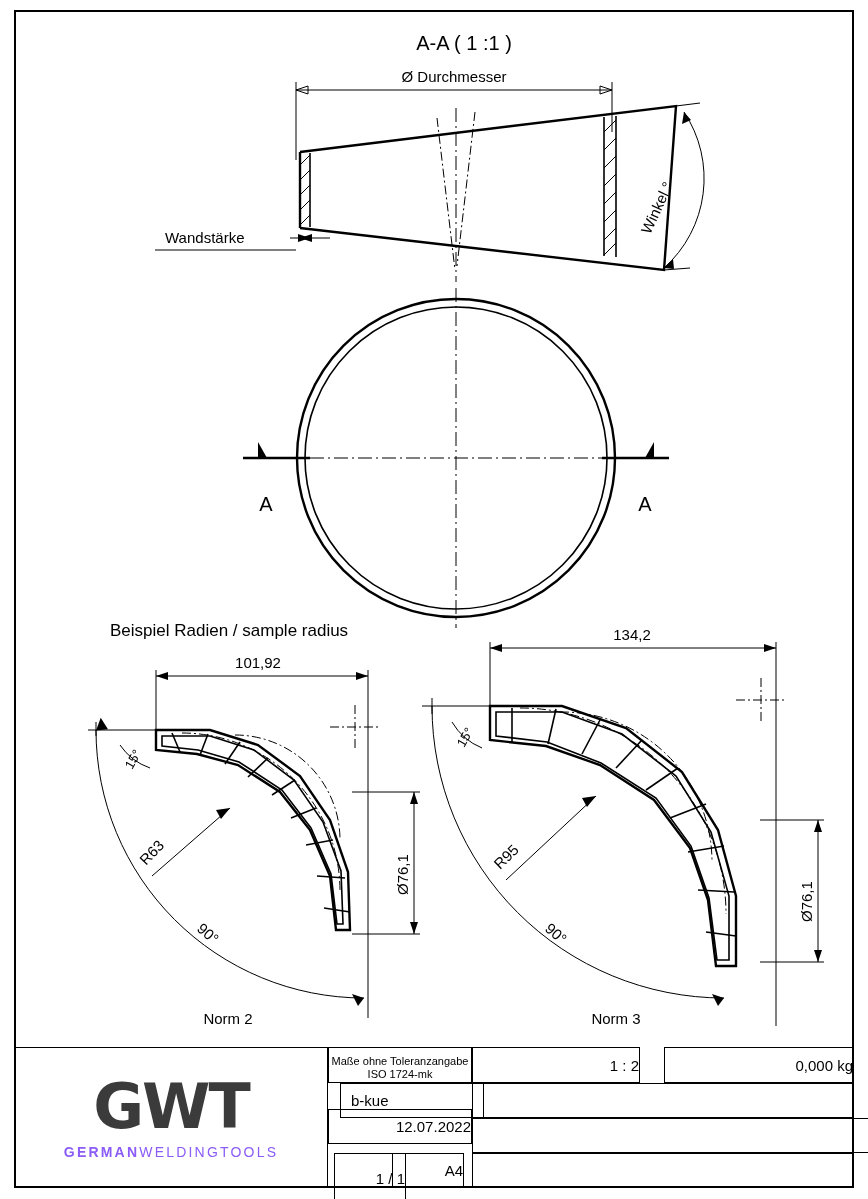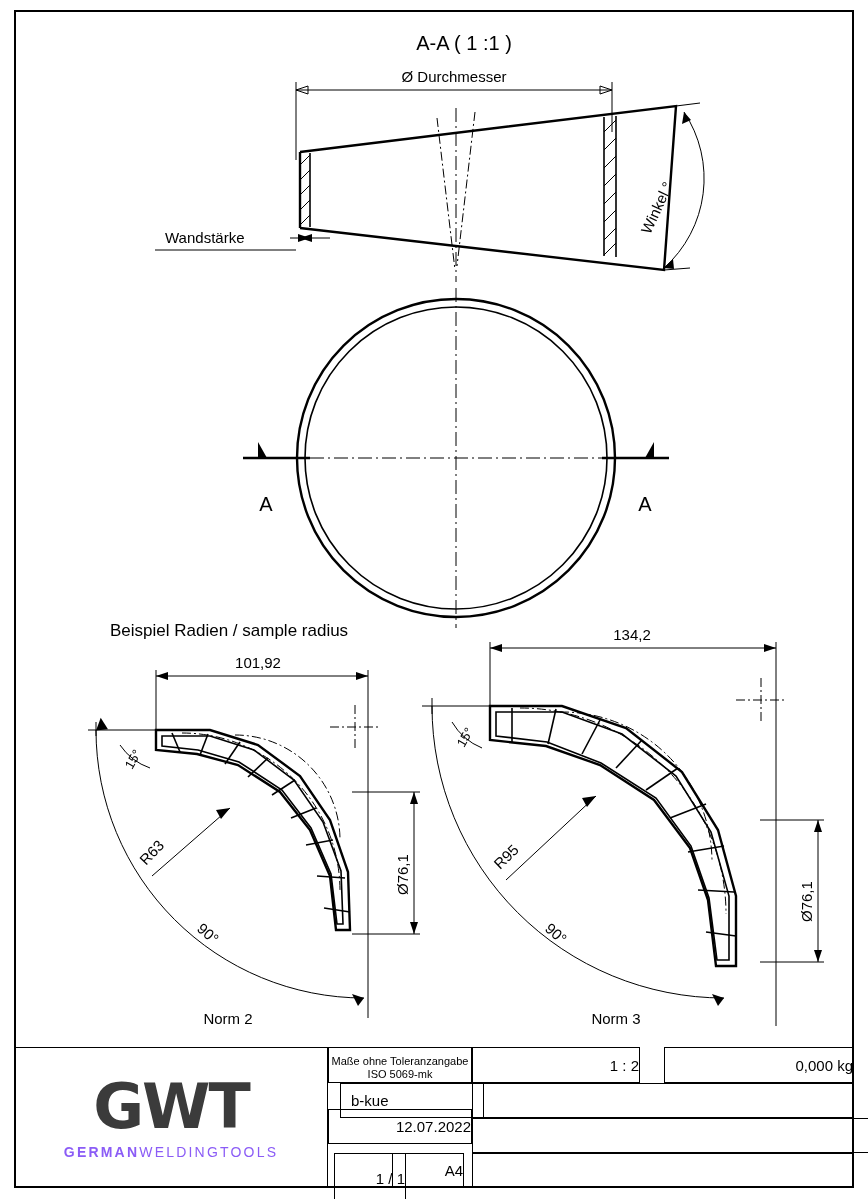--- a/index.html
+++ b/index.html
@@ -204,21 +204,21 @@
   <div class="title-block">
     <div class="logo-wrap">
       <div class="gwt-mark">GWT</div>
       <div class="gwt-sub">
         <b>GERMAN</b><span>WELDINGTOOLS</span>
       </div>
     </div>
 
     <div class="tb-cell" style="left:314px;top:0;width:144px;height:36px;flex-direction:column;">
       <div class="small2">Maße ohne Toleranzangabe</div>
-      <div class="small2">ISO 5069-mk</div>
+      <div class="small2">ISO 1724-mk</div>
     </div>
     <div class="tb-cell" style="left:314px;top:36px;width:144px;height:35px;justify-content:flex-start;padding-left:10px;margin-left:12px;">b-kue</div>
     <div class="tb-cell" style="left:314px;top:62px;width:144px;height:35px;">12.07.2022</div>
     <div class="tb-cell" style="left:320px;top:106px;width:72px;height:50px;">1 / 1</div>
     <div class="tb-cell" style="left:378px;top:106px;width:72px;height:35px;">A4</div>
 
     <div class="tb-cell" style="left:458px;top:0;width:168px;height:36px;">1 : 2</div>
     <div class="tb-cell" style="left:650px;top:0;width:190px;height:36px;">0,000 kg</div>
     <div class="tb-cell" style="left:458px;top:36px;width:382px;height:35px;"></div>
     <div class="tb-cell" style="left:458px;top:71px;width:450px;height:35px;font-style:italic;">Pie Cut</div>

